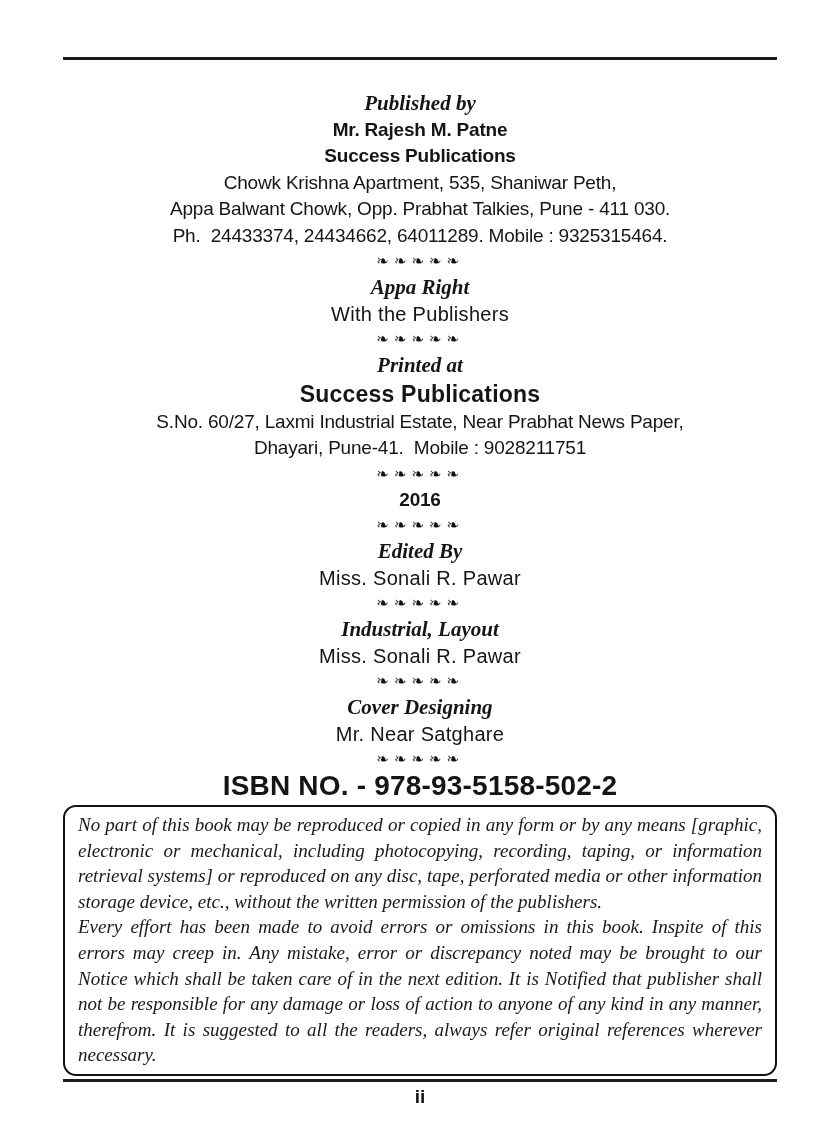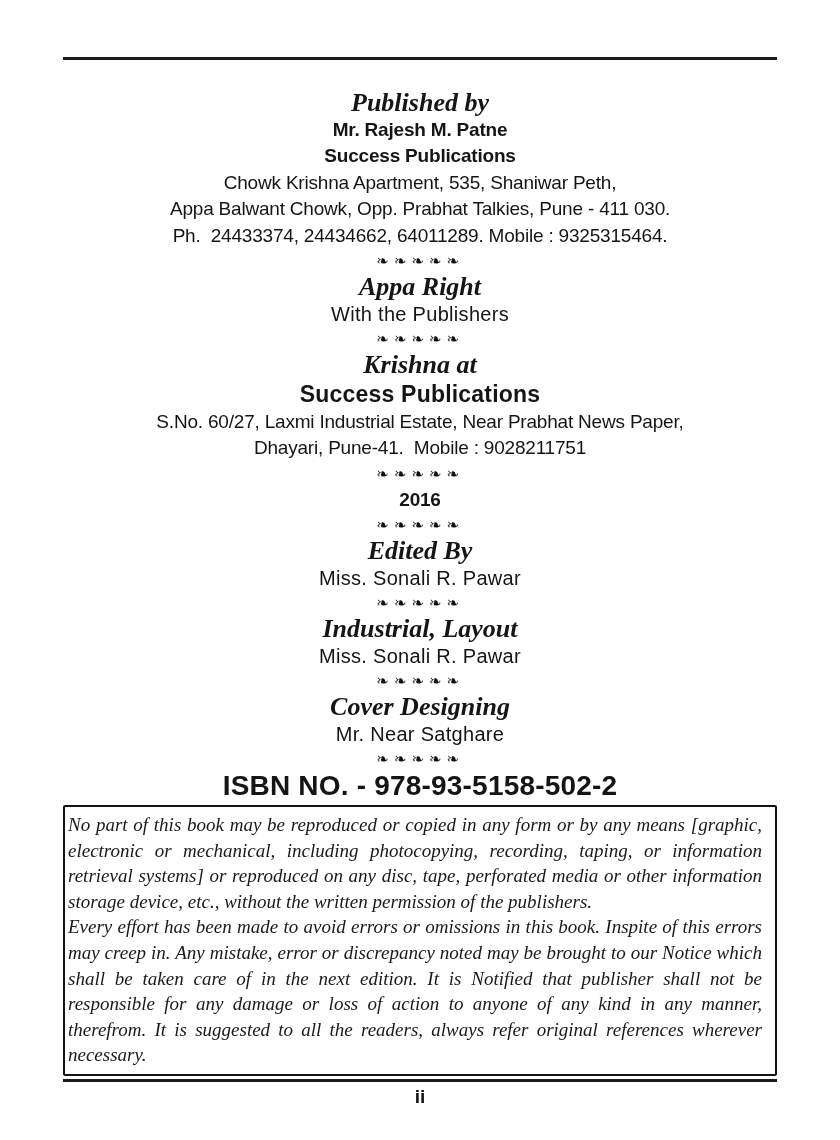--- a/index.html
+++ b/index.html
@@ -5,36 +5,36 @@
   * { margin: 0; padding: 0; box-sizing: border-box; }
   html, body { width: 840px; height: 1140px; background: #ffffff; overflow: hidden; }
   body { color: #151515; }
   .page { width: 840px; height: 1140px; padding: 0 63px; }
   .rule { height: 3px; background: #1b1b1b; }
   .rule-top { margin-top: 57px; }
   .content { text-align: center; margin-top: 30px; }
   .line { line-height: 26.5px; white-space: pre-wrap; }
   .h-serif {
     font-family: "Liberation Serif", "DejaVu Serif", serif;
-    font-style: italic; font-weight: bold; font-size: 26px;
+    font-style: italic; font-weight: bold; font-size: 21px;
   }
   .sans { font-family: "Liberation Sans", "DejaVu Sans", sans-serif; font-size: 19px; letter-spacing: -0.2px; }
   .sans-bold { font-family: "Liberation Sans", "DejaVu Sans", sans-serif; font-weight: bold; font-size: 19px; letter-spacing: -0.2px; }
   .sans-big { font-family: "Liberation Sans", "DejaVu Sans", sans-serif; font-weight: bold; font-size: 23px; line-height: 30px; letter-spacing: 0.2px; }
   .sans-name { font-family: "Liberation Sans", "DejaVu Sans", sans-serif; font-size: 20px; letter-spacing: 0.3px; }
   .orn {
     font-family: "DejaVu Sans", sans-serif;
     font-size: 15px; line-height: 25px; letter-spacing: 5px; color: #111;
   }
   .isbn { font-family: "Liberation Sans", "DejaVu Sans", sans-serif; font-weight: bold; font-size: 28px; line-height: 28px; letter-spacing: 0.2px; }
   .notice-box {
     margin: 5px 0 0 0;
     border: 2.5px solid #141414;
-    border-radius: 2px;
-    padding: 5px 13px 6px 3px;
+    border-radius: 13px;
+    padding: 5px 13px 6px 13px;
     text-align: justify;
     font-family: "Liberation Serif", "DejaVu Serif", serif;
     font-style: italic;
     font-size: 19px;
     line-height: 25.6px;
     color: #1a1a1a;
   }
   .notice-box p { margin: 0; }
   .rule-bottom { margin-top: 3px; }
   .page-num {
@@ -59,21 +59,21 @@
     <div class="line sans">Appa Balwant Chowk, Opp. Prabhat Talkies, Pune - 411 030.</div>
     <div class="line sans">Ph.  24433374, 24434662, 64011289. Mobile : 9325315464.</div>
 
     <div class="line orn">❧❧❧❧❧</div>
 
     <div class="line h-serif">Appa Right</div>
     <div class="line sans-name">With the Publishers</div>
 
     <div class="line orn">❧❧❧❧❧</div>
 
-    <div class="line h-serif">Krishna at</div>
+    <div class="line h-serif">Printed at</div>
     <div class="line sans-big">Success Publications</div>
     <div class="line sans">S.No. 60/27, Laxmi Industrial Estate, Near Prabhat News Paper,</div>
     <div class="line sans">Dhayari, Pune-41.  Mobile : 9028211751</div>
 
     <div class="line orn">❧❧❧❧❧</div>
 
     <div class="line sans-bold">2016</div>
 
     <div class="line orn">❧❧❧❧❧</div>
 

